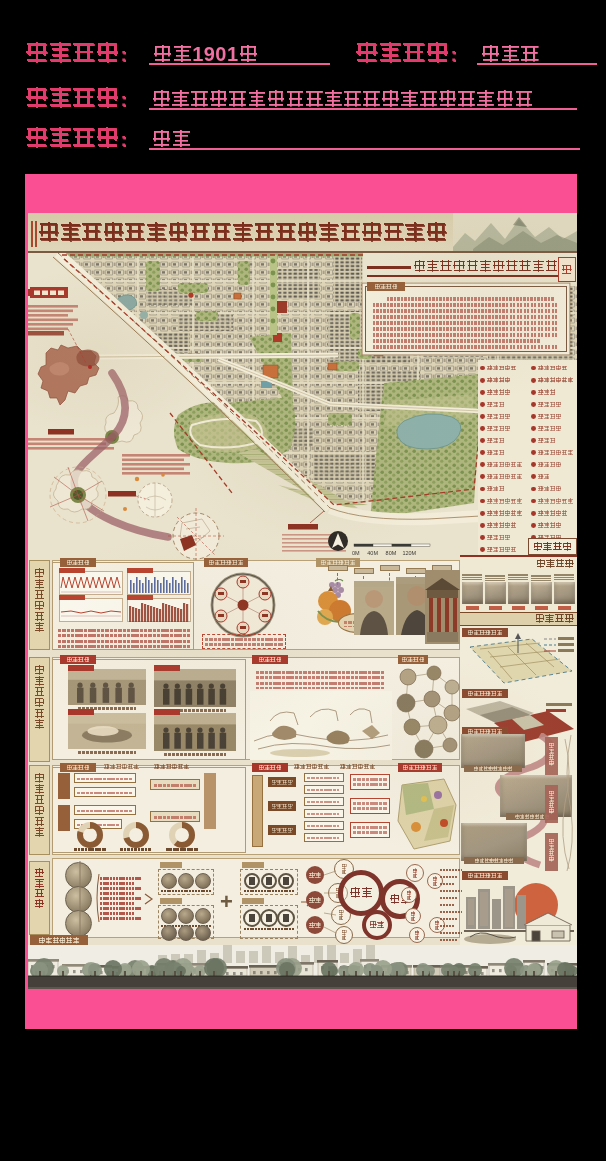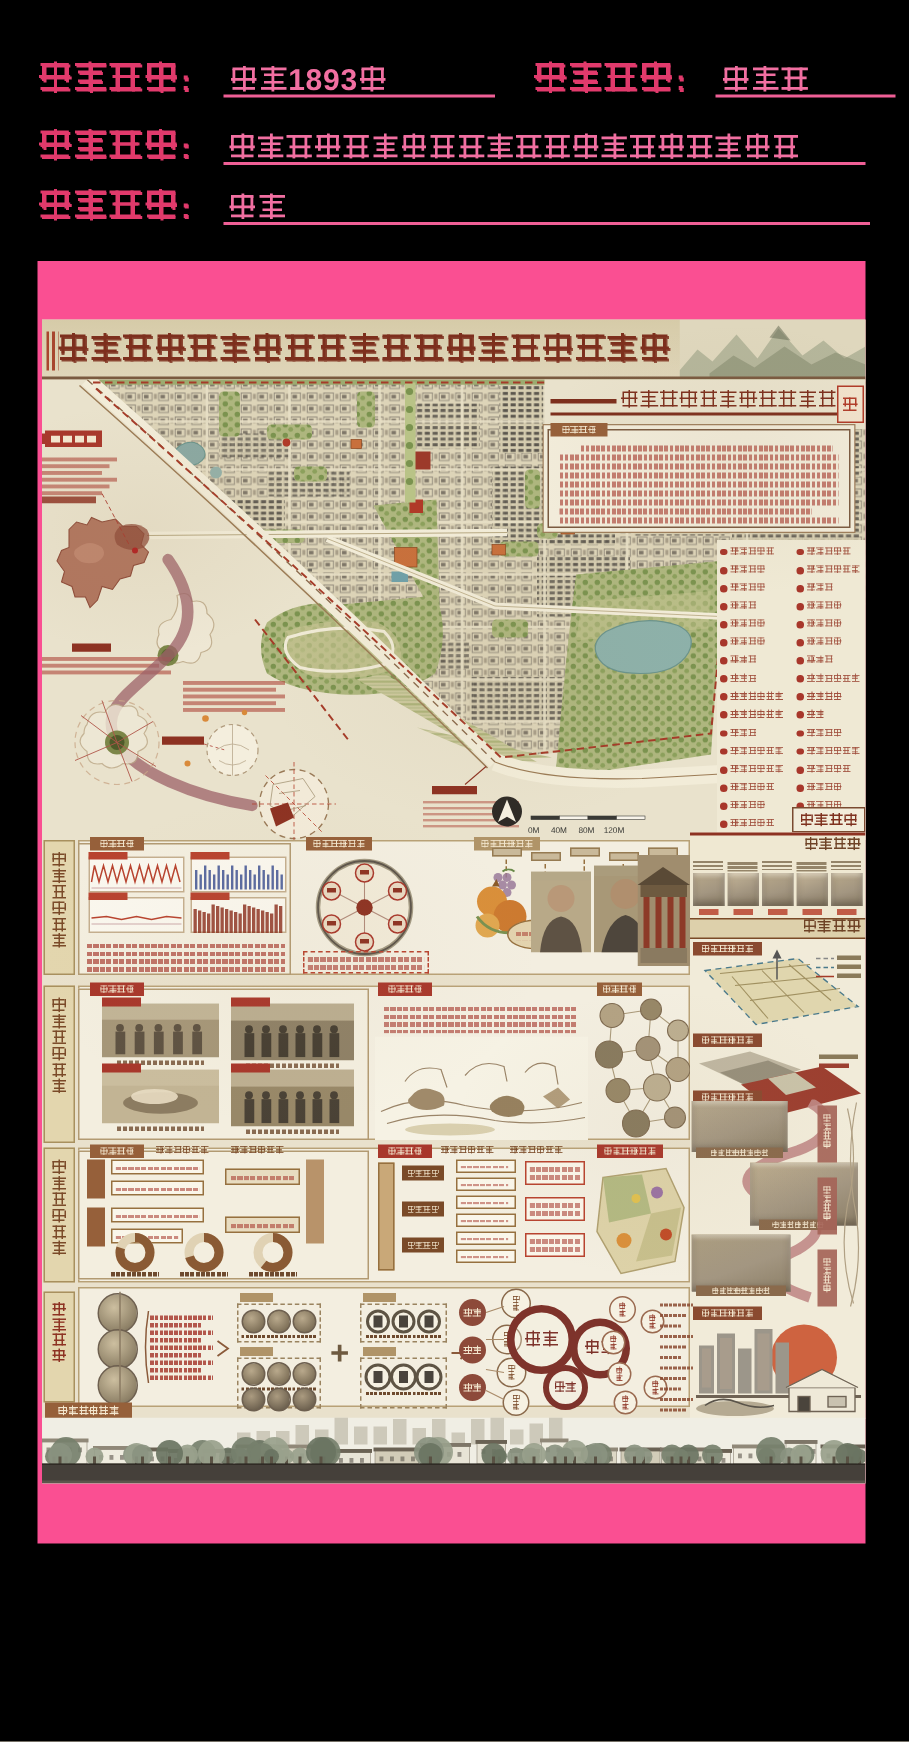--- a/index.html
+++ b/index.html
@@ -22,21 +22,21 @@
  linear-gradient(var(--c),var(--c)) 50% 92%/100% 11% no-repeat,
  linear-gradient(var(--c),var(--c)) 50% 50%/11% 100% no-repeat}
 .vq i{display:block;margin:.12em auto}
 .abs{position:absolute}
 .tag{position:absolute;color:#f3e7cf;font-weight:bold;display:flex;align-items:center;justify-content:center}
 </style></head><body>
 
 <div class="abs" style="left:25px;top:39px;font-size:24px;font-weight:bold;color:#e13a6c;--c:#e13a6c;letter-spacing:2px"><i class="q"></i><i class="q"></i><i class="q"></i><i class="q"></i><span style="font-size:19px;letter-spacing:0"> :</span></div>
 <div class="abs" style="left:25.8px;top:39.8px;font-size:24px;font-weight:bold;color:#e13a6c;--c:#e13a6c;letter-spacing:2px"><i class="q"></i><i class="q"></i><i class="q"></i><i class="q"></i><span style="font-size:19px;letter-spacing:0"> :</span></div>
 
-<div class="abs" style="left:153px;top:43px;font-size:20px;color:#f16fa1;--c:#f16fa1"><i class="q"></i><i class="q"></i><span style="font-weight:bold;letter-spacing:.5px">1893</span><i class="q"></i></div>
+<div class="abs" style="left:153px;top:43px;font-size:20px;color:#f16fa1;--c:#f16fa1"><i class="q"></i><i class="q"></i><span style="font-weight:bold;letter-spacing:.5px">1901</span><i class="q"></i></div>
 
 <div class="abs" style="left:149px;top:63px;width:181px;height:2px;background:#ef5f96"></div>
 
 <div class="abs" style="left:355px;top:39px;font-size:24px;font-weight:bold;color:#e13a6c;--c:#e13a6c;letter-spacing:2px"><i class="q"></i><i class="q"></i><i class="q"></i><i class="q"></i><span style="font-size:19px;letter-spacing:0"> :</span></div>
 <div class="abs" style="left:355.8px;top:39.8px;font-size:24px;font-weight:bold;color:#e13a6c;--c:#e13a6c;letter-spacing:2px"><i class="q"></i><i class="q"></i><i class="q"></i><i class="q"></i><span style="font-size:19px;letter-spacing:0"> :</span></div>
 
 <div class="abs" style="left:481px;top:43px;font-size:20px;color:#f16fa1;--c:#f16fa1"><i class="q"></i><i class="q"></i><i class="q"></i></div>
 <div class="abs" style="left:477px;top:63px;width:120px;height:2px;background:#ef5f96"></div>
 
 <div class="abs" style="left:25px;top:84px;font-size:24px;font-weight:bold;color:#e13a6c;--c:#e13a6c;letter-spacing:2px"><i class="q"></i><i class="q"></i><i class="q"></i><i class="q"></i><span style="font-size:19px;letter-spacing:0"> :</span></div>

